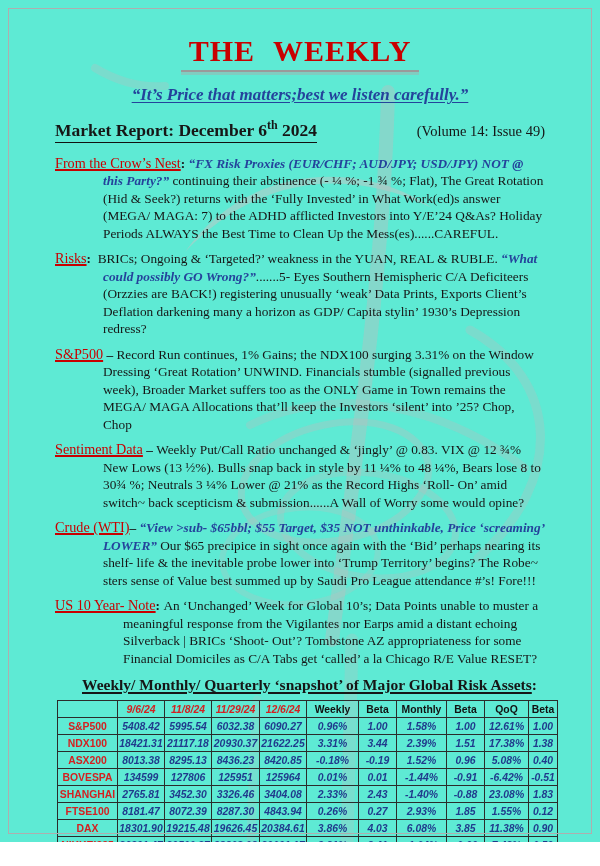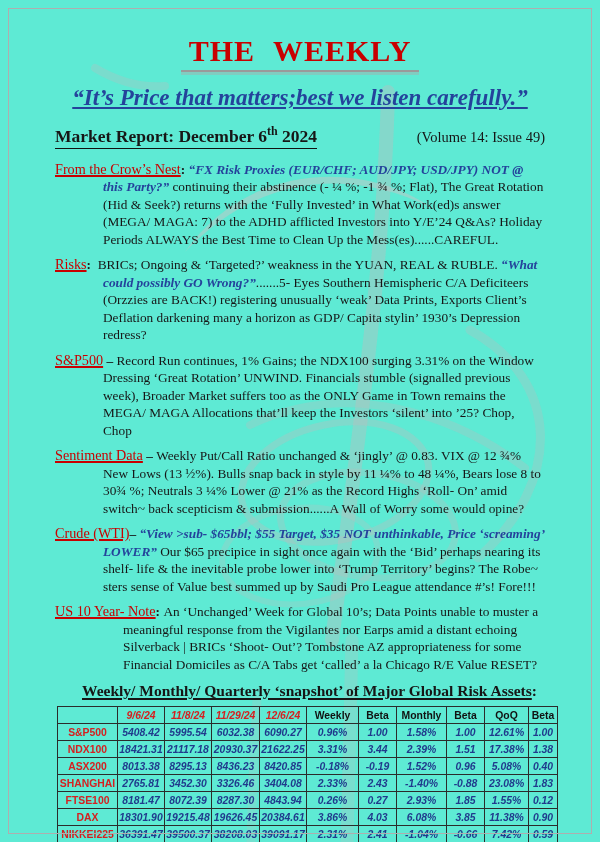--- a/index.html
+++ b/index.html
@@ -7,21 +7,21 @@
         font-family:"Liberation Serif","DejaVu Serif",serif;color:#161616;}
   .frame{position:absolute;inset:8px;border:1px solid #aeaeae;z-index:3;pointer-events:none;}
   .watermark{position:absolute;inset:0;z-index:1;}
   .content{position:relative;z-index:2;padding:34px 55px 0 55px;}
 
   .title-wrap{text-align:center;}
   .doc-title{display:inline-block;font-size:30px;font-weight:bold;letter-spacing:1px;word-spacing:10px;
              color:#C80000;padding:0 8px 2px 8px;border-bottom:2px solid #9a9a9a;
              box-shadow:0 3px 0 rgba(170,170,170,.45);}
   .tagline-wrap{text-align:center;margin-top:13px;}
-  .tagline{font-size:23px;font-weight:bold;font-style:italic;color:#24439B;
+  .tagline{font-size:17px;font-weight:bold;font-style:italic;color:#24439B;
            text-decoration:underline;text-underline-offset:2px;}
 
   .report-row{display:flex;justify-content:space-between;align-items:baseline;margin-top:13px;}
   .report-heading{font-size:17.5px;font-weight:bold;border-bottom:1.8px solid #111;padding-bottom:1px;}
   .report-heading sup{font-size:12px;}
   .volume{font-size:14.5px;text-align:center;}
 
   .para{font-size:13.3px;line-height:17.5px;margin:8px 0 0 0;}
   .para.first{margin-top:12px;}
   .hang{padding-left:48px;text-indent:-48px;}
@@ -157,20 +157,33 @@
             <td class="val">8436.23</td>
             <td class="val">8420.85</td>
             <td class="val">-0.18%</td>
             <td class="val">-0.19</td>
             <td class="val">1.52%</td>
             <td class="val">0.96</td>
             <td class="val">5.08%</td>
             <td class="val">0.40</td>
           </tr>
           <tr>
+            <td class="rowlabel">BOVESPA</td>
+            <td class="val">134599</td>
+            <td class="val">127806</td>
+            <td class="val">125951</td>
+            <td class="val">125964</td>
+            <td class="val">0.01%</td>
+            <td class="val">0.01</td>
+            <td class="val">-1.44%</td>
+            <td class="val">-0.91</td>
+            <td class="val">-6.42%</td>
+            <td class="val">-0.51</td>
+          </tr>
+          <tr>
             <td class="rowlabel">SHANGHAI</td>
             <td class="val">2765.81</td>
             <td class="val">3452.30</td>
             <td class="val">3326.46</td>
             <td class="val">3404.08</td>
             <td class="val">2.33%</td>
             <td class="val">2.43</td>
             <td class="val">-1.40%</td>
             <td class="val">-0.88</td>
             <td class="val">23.08%</td>

